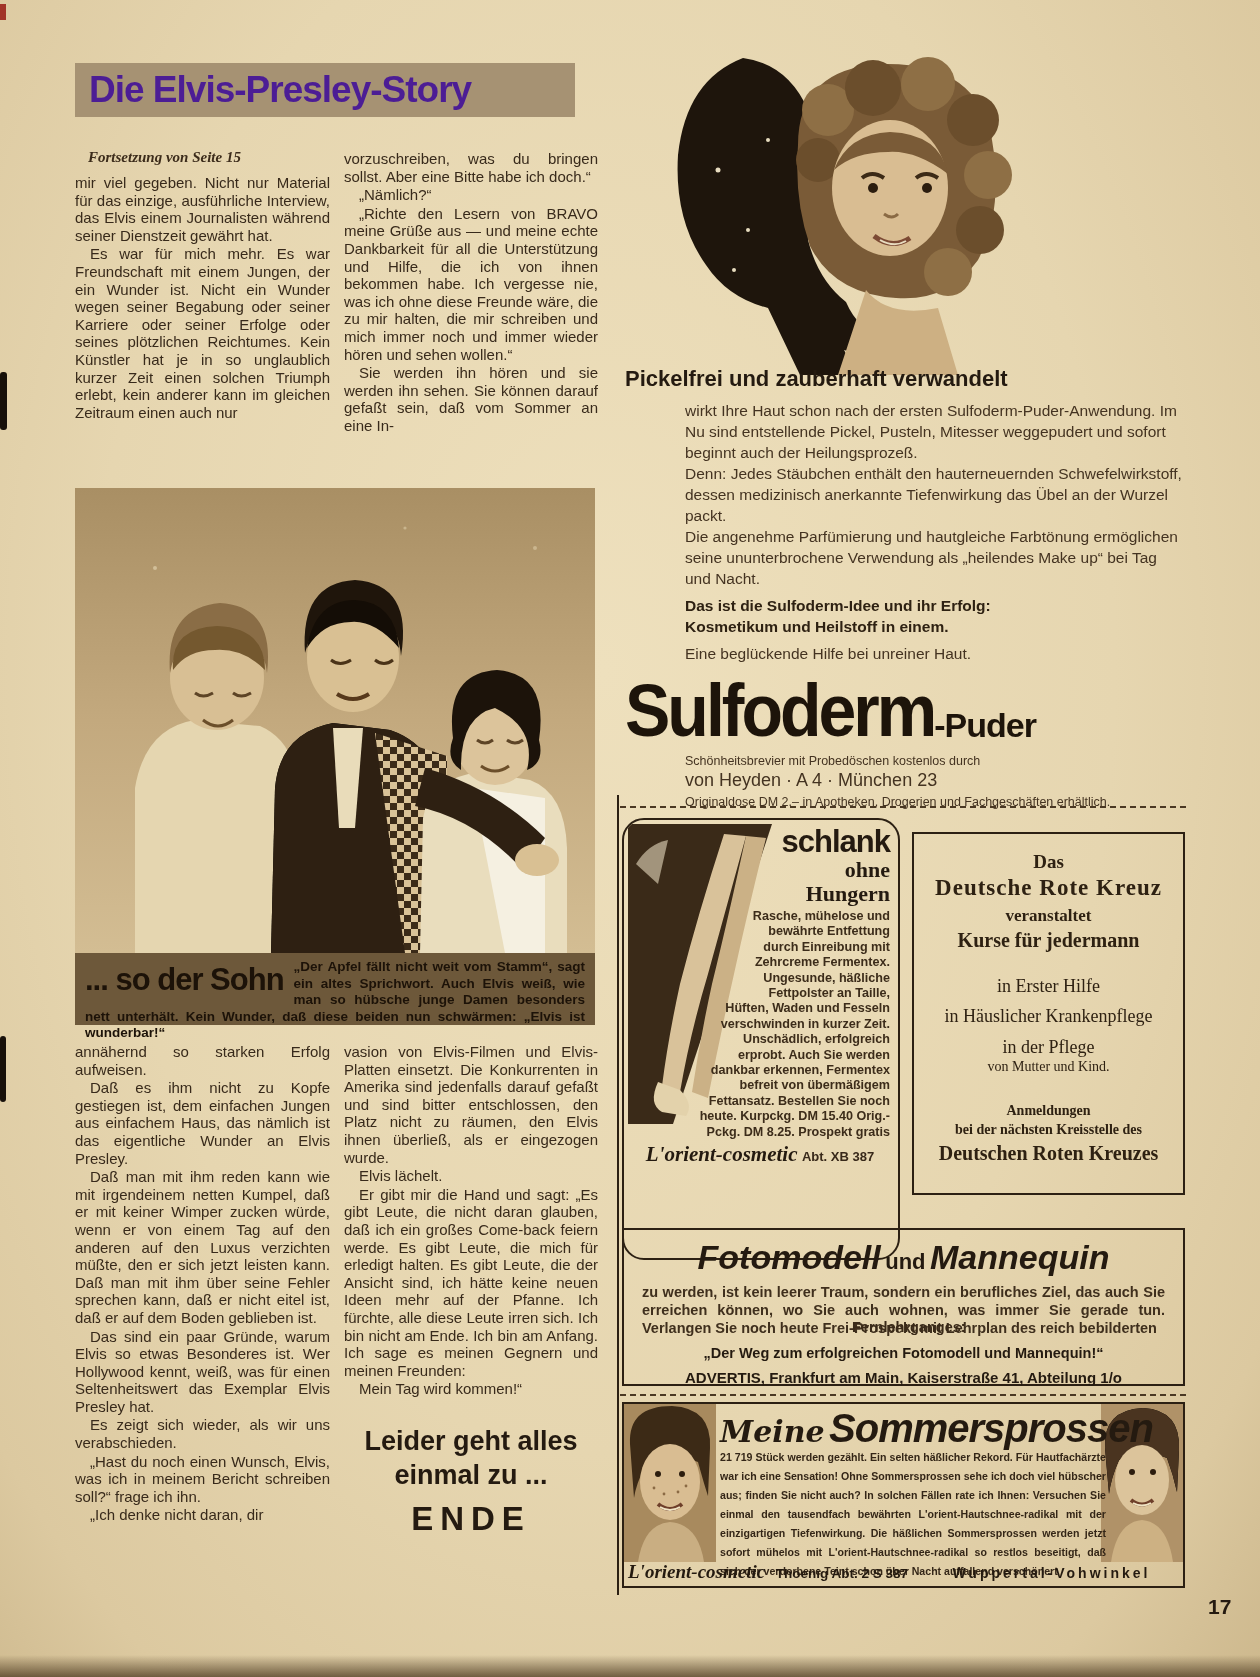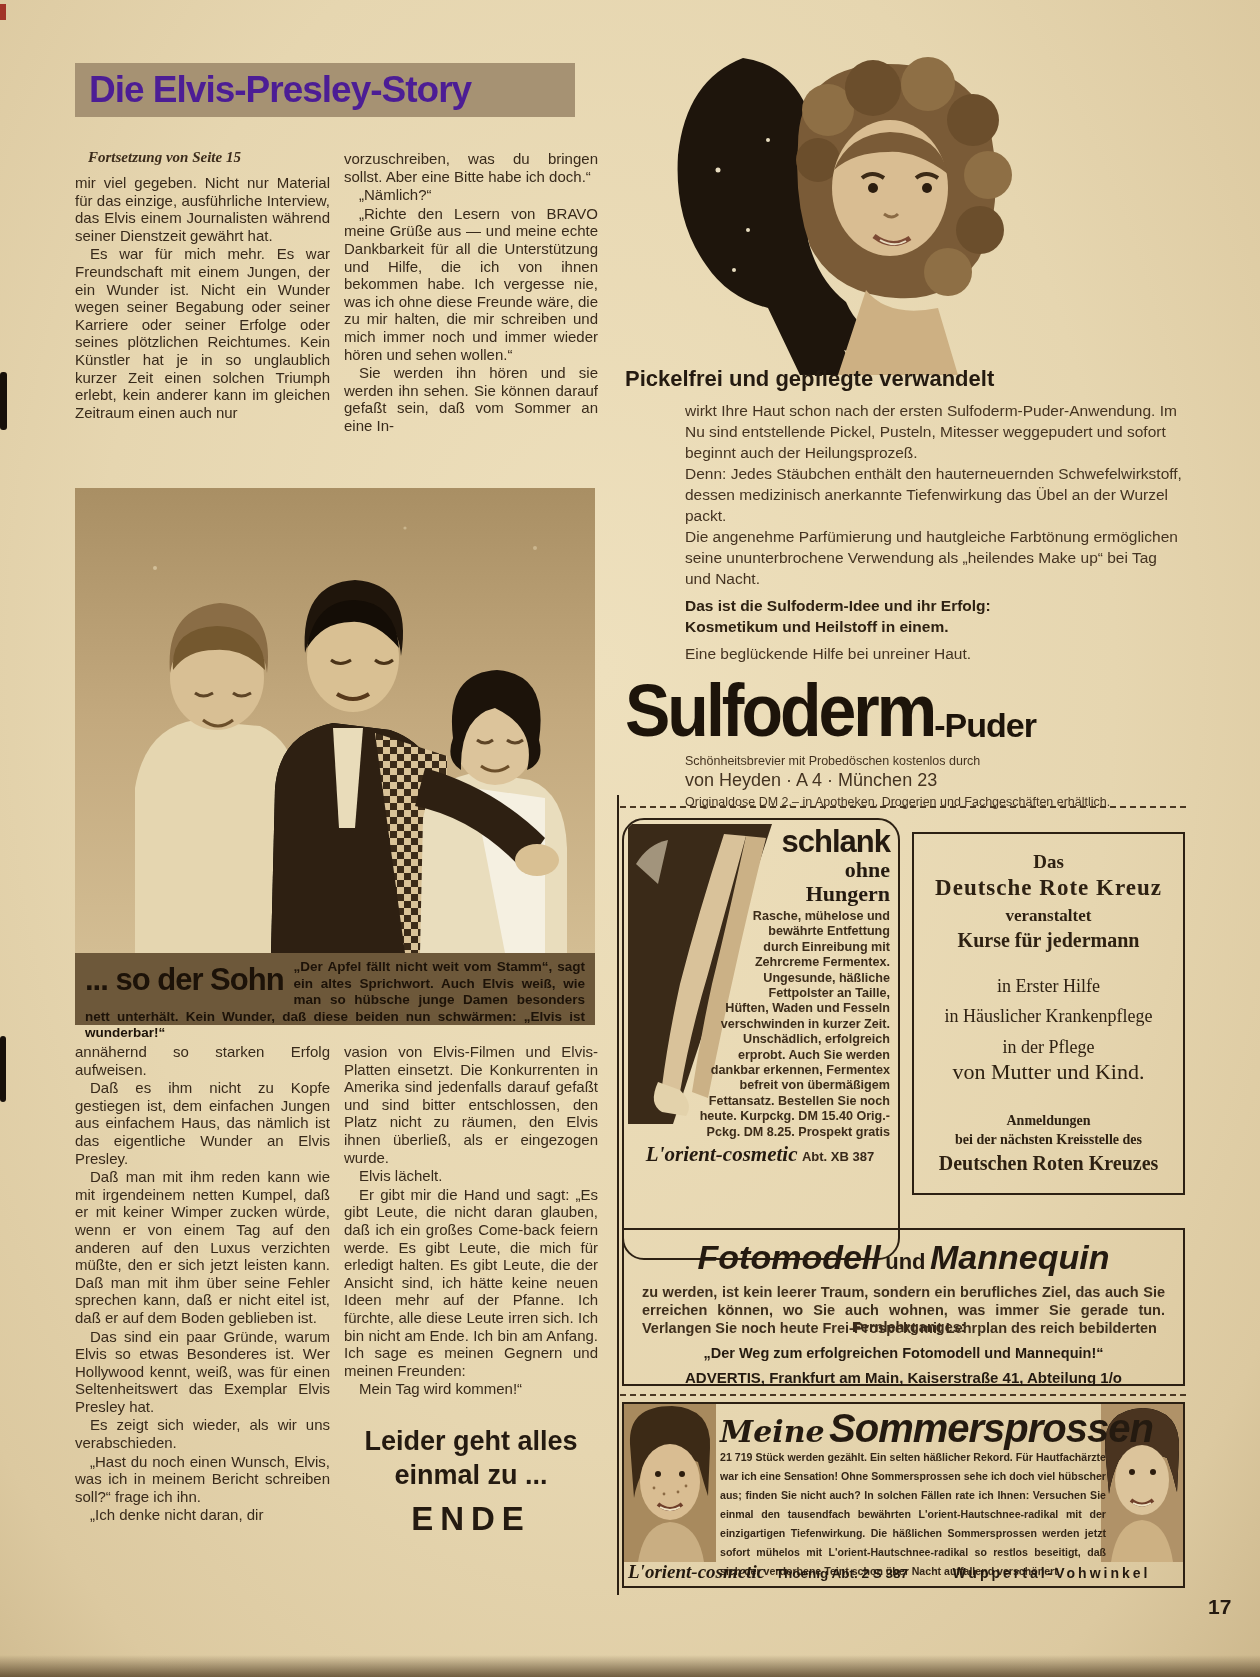--- a/index.html
+++ b/index.html
@@ -81,21 +81,21 @@
     border:2px solid #2c2013;box-sizing:border-box;text-align:center;
     font-family:"Liberation Serif",serif;color:#2e2112;padding-top:16px;}
   .redcross div{line-height:1.25;}
   .rc1{font-size:19px;font-weight:bold;}
   .rc2{font-size:23px;font-weight:bold;letter-spacing:1px;}
   .rc3{font-size:17px;font-weight:bold;margin-top:2px;}
   .rc4{font-size:20px;font-weight:bold;margin-top:2px;}
   .rc5{font-size:18px;margin-top:22px;}
   .rc6{font-size:18px;margin-top:8px;}
   .rc7{font-size:18px;margin-top:8px;}
-  .rc8{font-size:22px;}
+  .rc8{font-size:14px;}
   .rc9{font-size:14px;font-weight:bold;margin-top:26px;}
   .rc10{font-size:14px;font-weight:bold;margin-top:2px;}
   .rc11{font-size:20px;font-weight:bold;margin-top:2px;}
 
   
   .fotomodell{position:absolute;left:622px;top:1228px;width:563px;height:158px;
     border:2px solid #2c2013;box-sizing:border-box;padding:8px 18px 0 18px;color:#3a2a18;}
   .fm-title{text-align:center;margin-bottom:6px;color:#241a10;}
   .fm-big{font-size:34px;font-weight:bold;font-style:italic;letter-spacing:0px;}
   .fm-und{font-size:22px;font-weight:bold;}
@@ -251,21 +251,21 @@
         <circle cx="279" cy="138" r="5" fill="#2c1d0e"></circle>
       <path d="M236 164 q8 6 14 0" stroke="#8a6a44" stroke-width="3" fill="none"></path>
       <path d="M226 186 q18 14 36 2" stroke="#7c4a34" stroke-width="5" fill="none"></path>
       <path d="M232 190 q14 8 26 1" stroke="#e8dcc0" stroke-width="2" fill="none"></path>
 
       <path d="M218 240 Q240 268 290 258 L310 325 L190 325 Z" fill="#cdb083"></path>
     </svg>
   </div>
 
   <div class="sulfoderm">
-    <h2>Pickelfrei und gepflegte verwandelt</h2>
+    <h2>Pickelfrei und zauberhaft verwandelt</h2>
     <p>wirkt Ihre Haut schon nach der ersten Sulfoderm-Puder-Anwendung. Im Nu sind entstellende Pickel, Pusteln, Mitesser weggepudert und sofort beginnt auch der Heilungsprozeß.</p>
     <p>Denn: Jedes Stäubchen enthält den hauterneuernden Schwefelwirkstoff, dessen medizinisch anerkannte Tiefenwirkung das Übel an der Wurzel packt.</p>
     <p>Die angenehme Parfümierung und hautgleiche Farbtönung ermöglichen seine ununterbrochene Verwendung als „heilendes Make up“ bei Tag und Nacht.</p>
     <p class="claim">Das ist die Sulfoderm-Idee und ihr Erfolg:</p>
     <p class="claim" style="margin-top:0">Kosmetikum und Heilstoff in einem.</p>
     <p class="after">Eine beglückende Hilfe bei unreiner Haut.</p>
     <div class="logo-row">
       <span class="logo-main">Sulfoderm</span><span class="logo-suffix">-Puder</span>
     </div>
     <div class="small-print">

